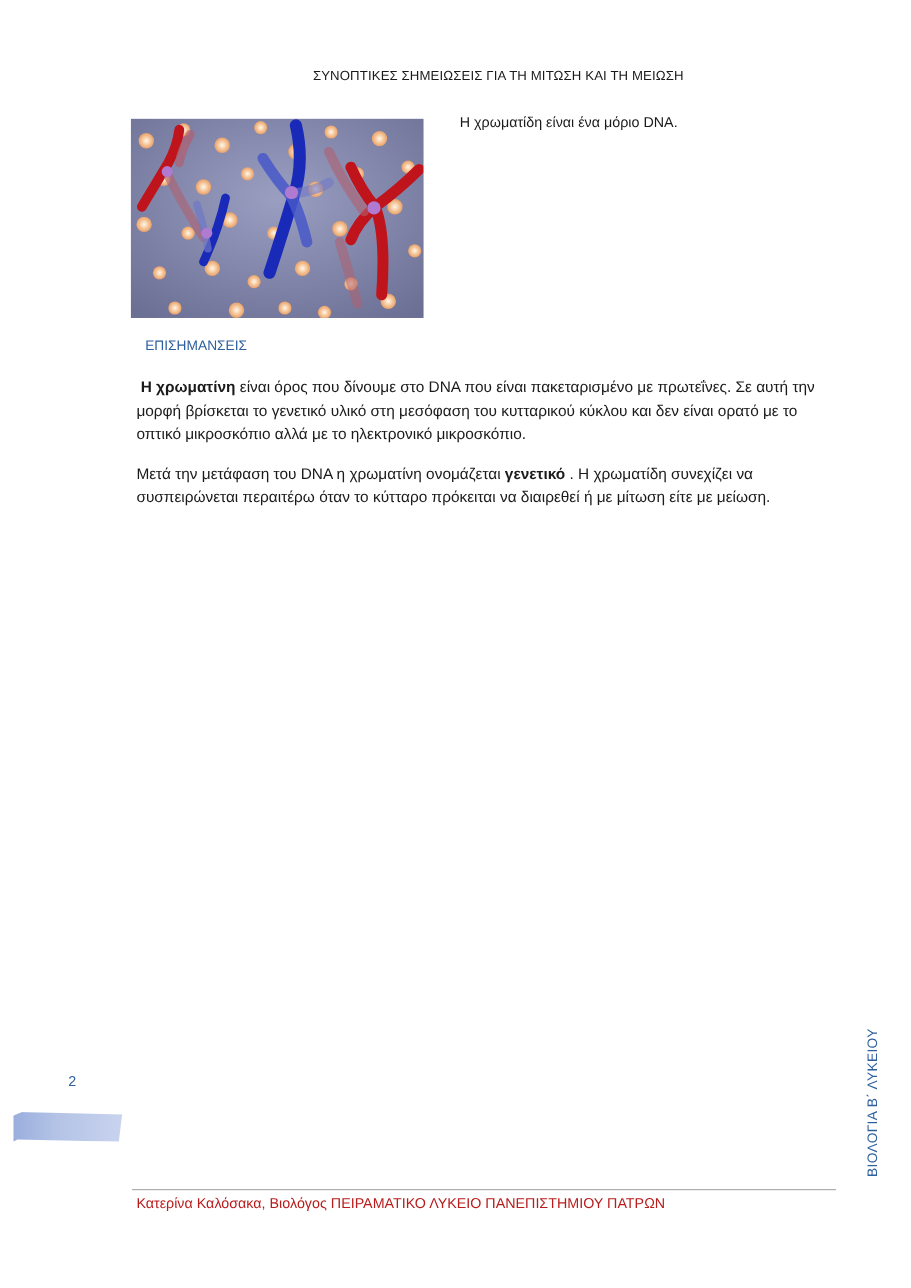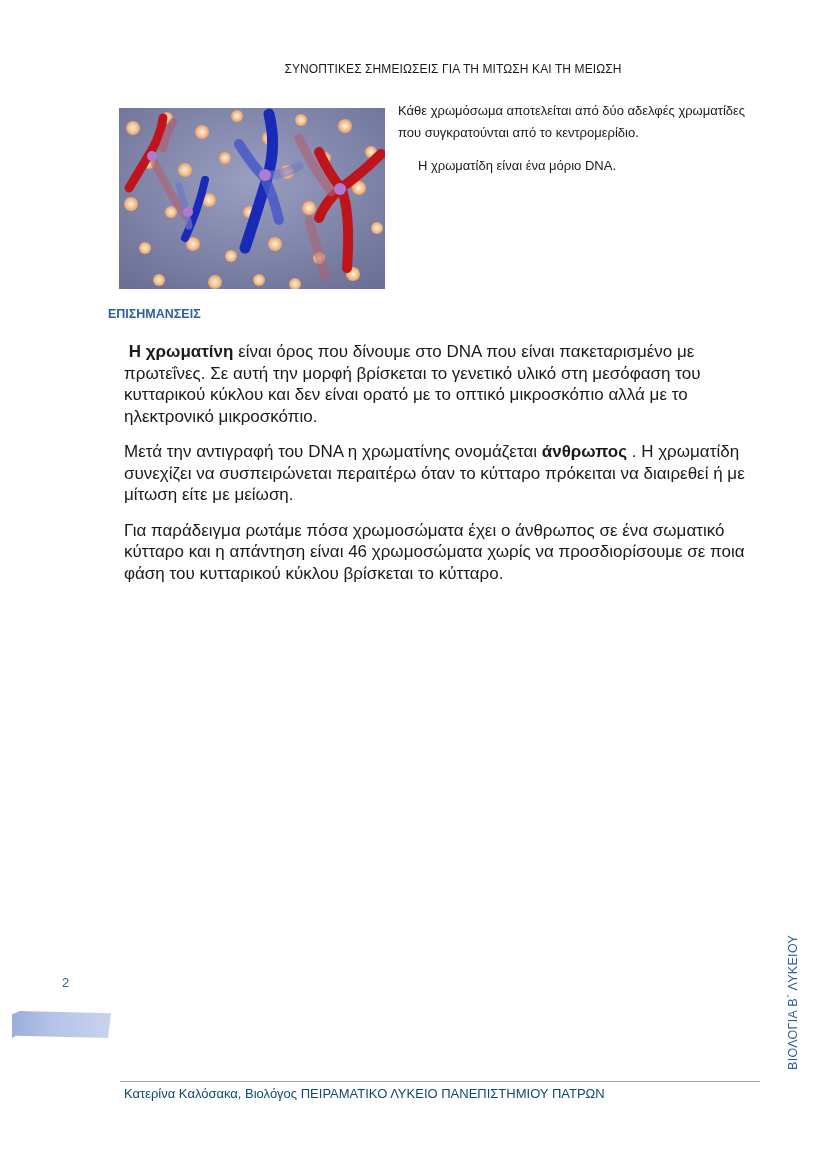--- a/index.html
+++ b/index.html
@@ -41,32 +41,32 @@
       left: 398px;
       top: 100px;
       width: 360px;
       font-size: 13px;
       line-height: 21.5px;
     }
     .intro p { margin: 0 0 12px 0; }
     .intro p.last { margin-left: 20px; }
     .section-title {
       position: absolute;
-      left: 108px;
+      left: 132px;
       top: 307px;
       font-size: 12.5px;
-      font-weight: bold;
+      font-weight: normal;
       color: #2e5f9e;
     }
     .body-text {
       position: absolute;
       left: 124px;
       top: 341px;
       width: 628px;
-      font-size: 17px;
+      font-size: 14px;
       line-height: 21.5px;
     }
     .body-text p { margin: 0 0 14px 0; }
     .body-text b { font-weight: bold; }
     .page-number {
       position: absolute;
       left: 62px;
       top: 975px;
       font-size: 13px;
       color: #2e5f9e;
@@ -104,21 +104,21 @@
       top: 1081px;
       width: 640px;
       height: 1px;
       background: #a6a6a6;
     }
     .footer-text {
       position: absolute;
       left: 124px;
       top: 1086px;
       font-size: 13px;
-      color: #0c4a6e;
+      color: #b91c1c;
     }
   </style>
 </head>
 <body>
 
 <div class="page-header">ΣΥΝΟΠΤΙΚΕΣ ΣΗΜΕΙΩΣΕΙΣ ΓΙΑ ΤΗ ΜΙΤΩΣΗ ΚΑΙ ΤΗ  ΜΕΙΩΣΗ</div>
 
 <div class="figure">
   <svg width="266" height="181" viewBox="0 0 266 181" xmlns="http://www.w3.org/2000/svg">
     <defs>
@@ -190,30 +190,28 @@
       <path d="M262 46 Q244 64 222 80 Q206 94 200 110" stroke="#c0141c" stroke-width="10"></path>
       <path d="M200 44 Q210 66 222 80 Q232 104 228 160" stroke="#c0141c" stroke-width="10"></path>
       <path d="M180 30 Q194 60 212 84" stroke="#b06070" stroke-width="9" opacity="0.6"></path>
       <path d="M190 112 Q198 140 206 168" stroke="#b06070" stroke-width="9" opacity="0.55"></path>
     </g>
     <circle cx="221" cy="81" r="6" fill="#b07ad0"></circle>
   </svg>
 </div>
 
 <div class="intro">
-  <p>Κάθε χρωμόσωμα αποτελείται από δύο αδελφές χρωματίδες  που συγκρατούνται από το κεντρομερίδιο.</p>
   <p class="last">Η χρωματίδη  είναι  ένα μόριο DNA.</p>
 </div>
 
 <div class="section-title">ΕΠΙΣΗΜΑΝΣΕΙΣ</div>
 
 <div class="body-text">
   <p>&nbsp;<b>Η χρωματίνη</b><span> είναι όρος που δίνουμε  στο  DNA  που είναι πακεταρισμένο  με πρωτεΐνες.  Σε αυτή την μορφή βρίσκεται το γενετικό υλικό στη μεσόφαση του κυτταρικού κύκλου και  δεν είναι ορατό με το οπτικό μικροσκόπιο αλλά με το ηλεκτρονικό μικροσκόπιο.</span></p>
-  <p><span>Μετά την αντιγραφή του DNA η χρωματίνης ονομάζεται </span><b>άνθρωπος</b><span> .  Η  χρωματίδη συνεχίζει να συσπειρώνεται   περαιτέρω όταν το κύτταρο πρόκειται να διαιρεθεί  ή  με  μίτωση είτε  με μείωση.</span></p>
-  <p>Για παράδειγμα  ρωτάμε πόσα χρωμοσώματα έχει ο άνθρωπος  σε ένα σωματικό κύτταρο και  η απάντηση είναι 46 χρωμοσώματα χωρίς να προσδιορίσουμε σε ποια φάση του κυτταρικού κύκλου βρίσκεται το κύτταρο.</p>
+  <p><span>Μετά την μετάφαση του DNA η χρωματίνη ονομάζεται </span><b>γενετικό</b><span> .  Η  χρωματίδη συνεχίζει να συσπειρώνεται   περαιτέρω όταν το κύτταρο πρόκειται να διαιρεθεί  ή  με  μίτωση είτε  με μείωση.</span></p>
 </div>
 
 <div class="page-number">2</div>
 <div class="page-tab"></div>
 
 <div class="side-label">
   <span>ΒΙΟΛΟΓΙΑ  Β΄ ΛΥΚΕΙΟΥ</span>
 </div>
 
 <div class="footer-rule"></div>

